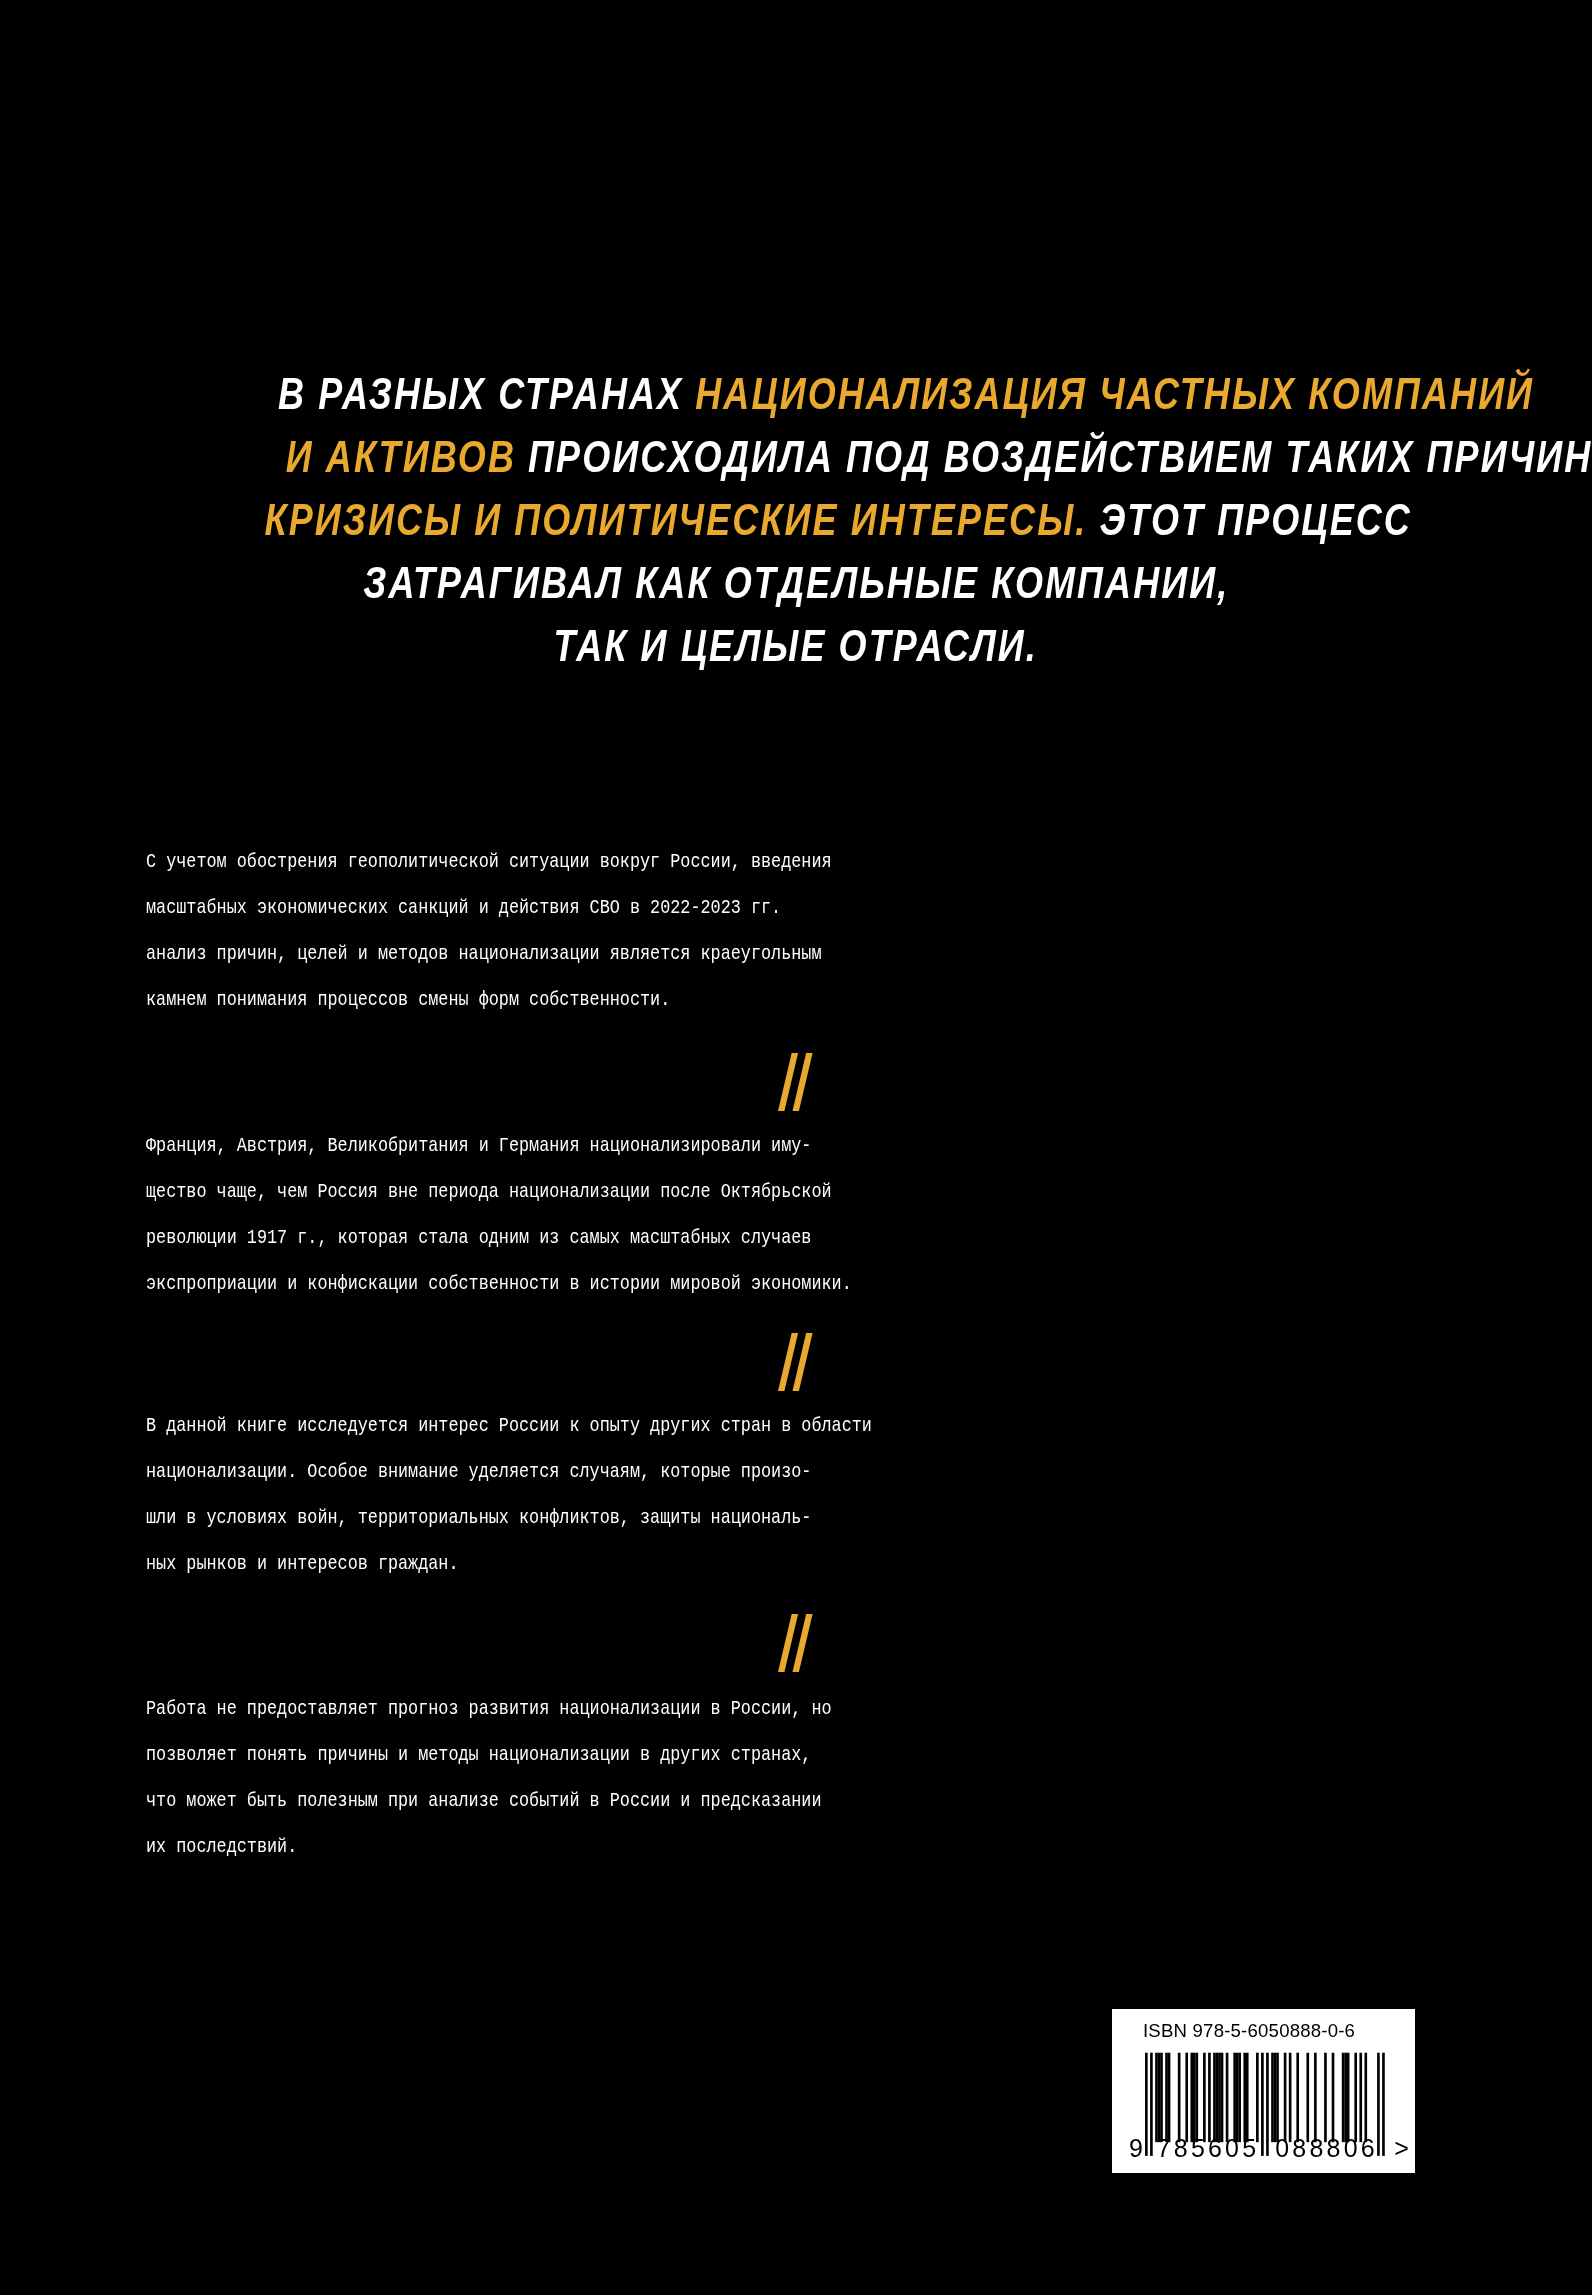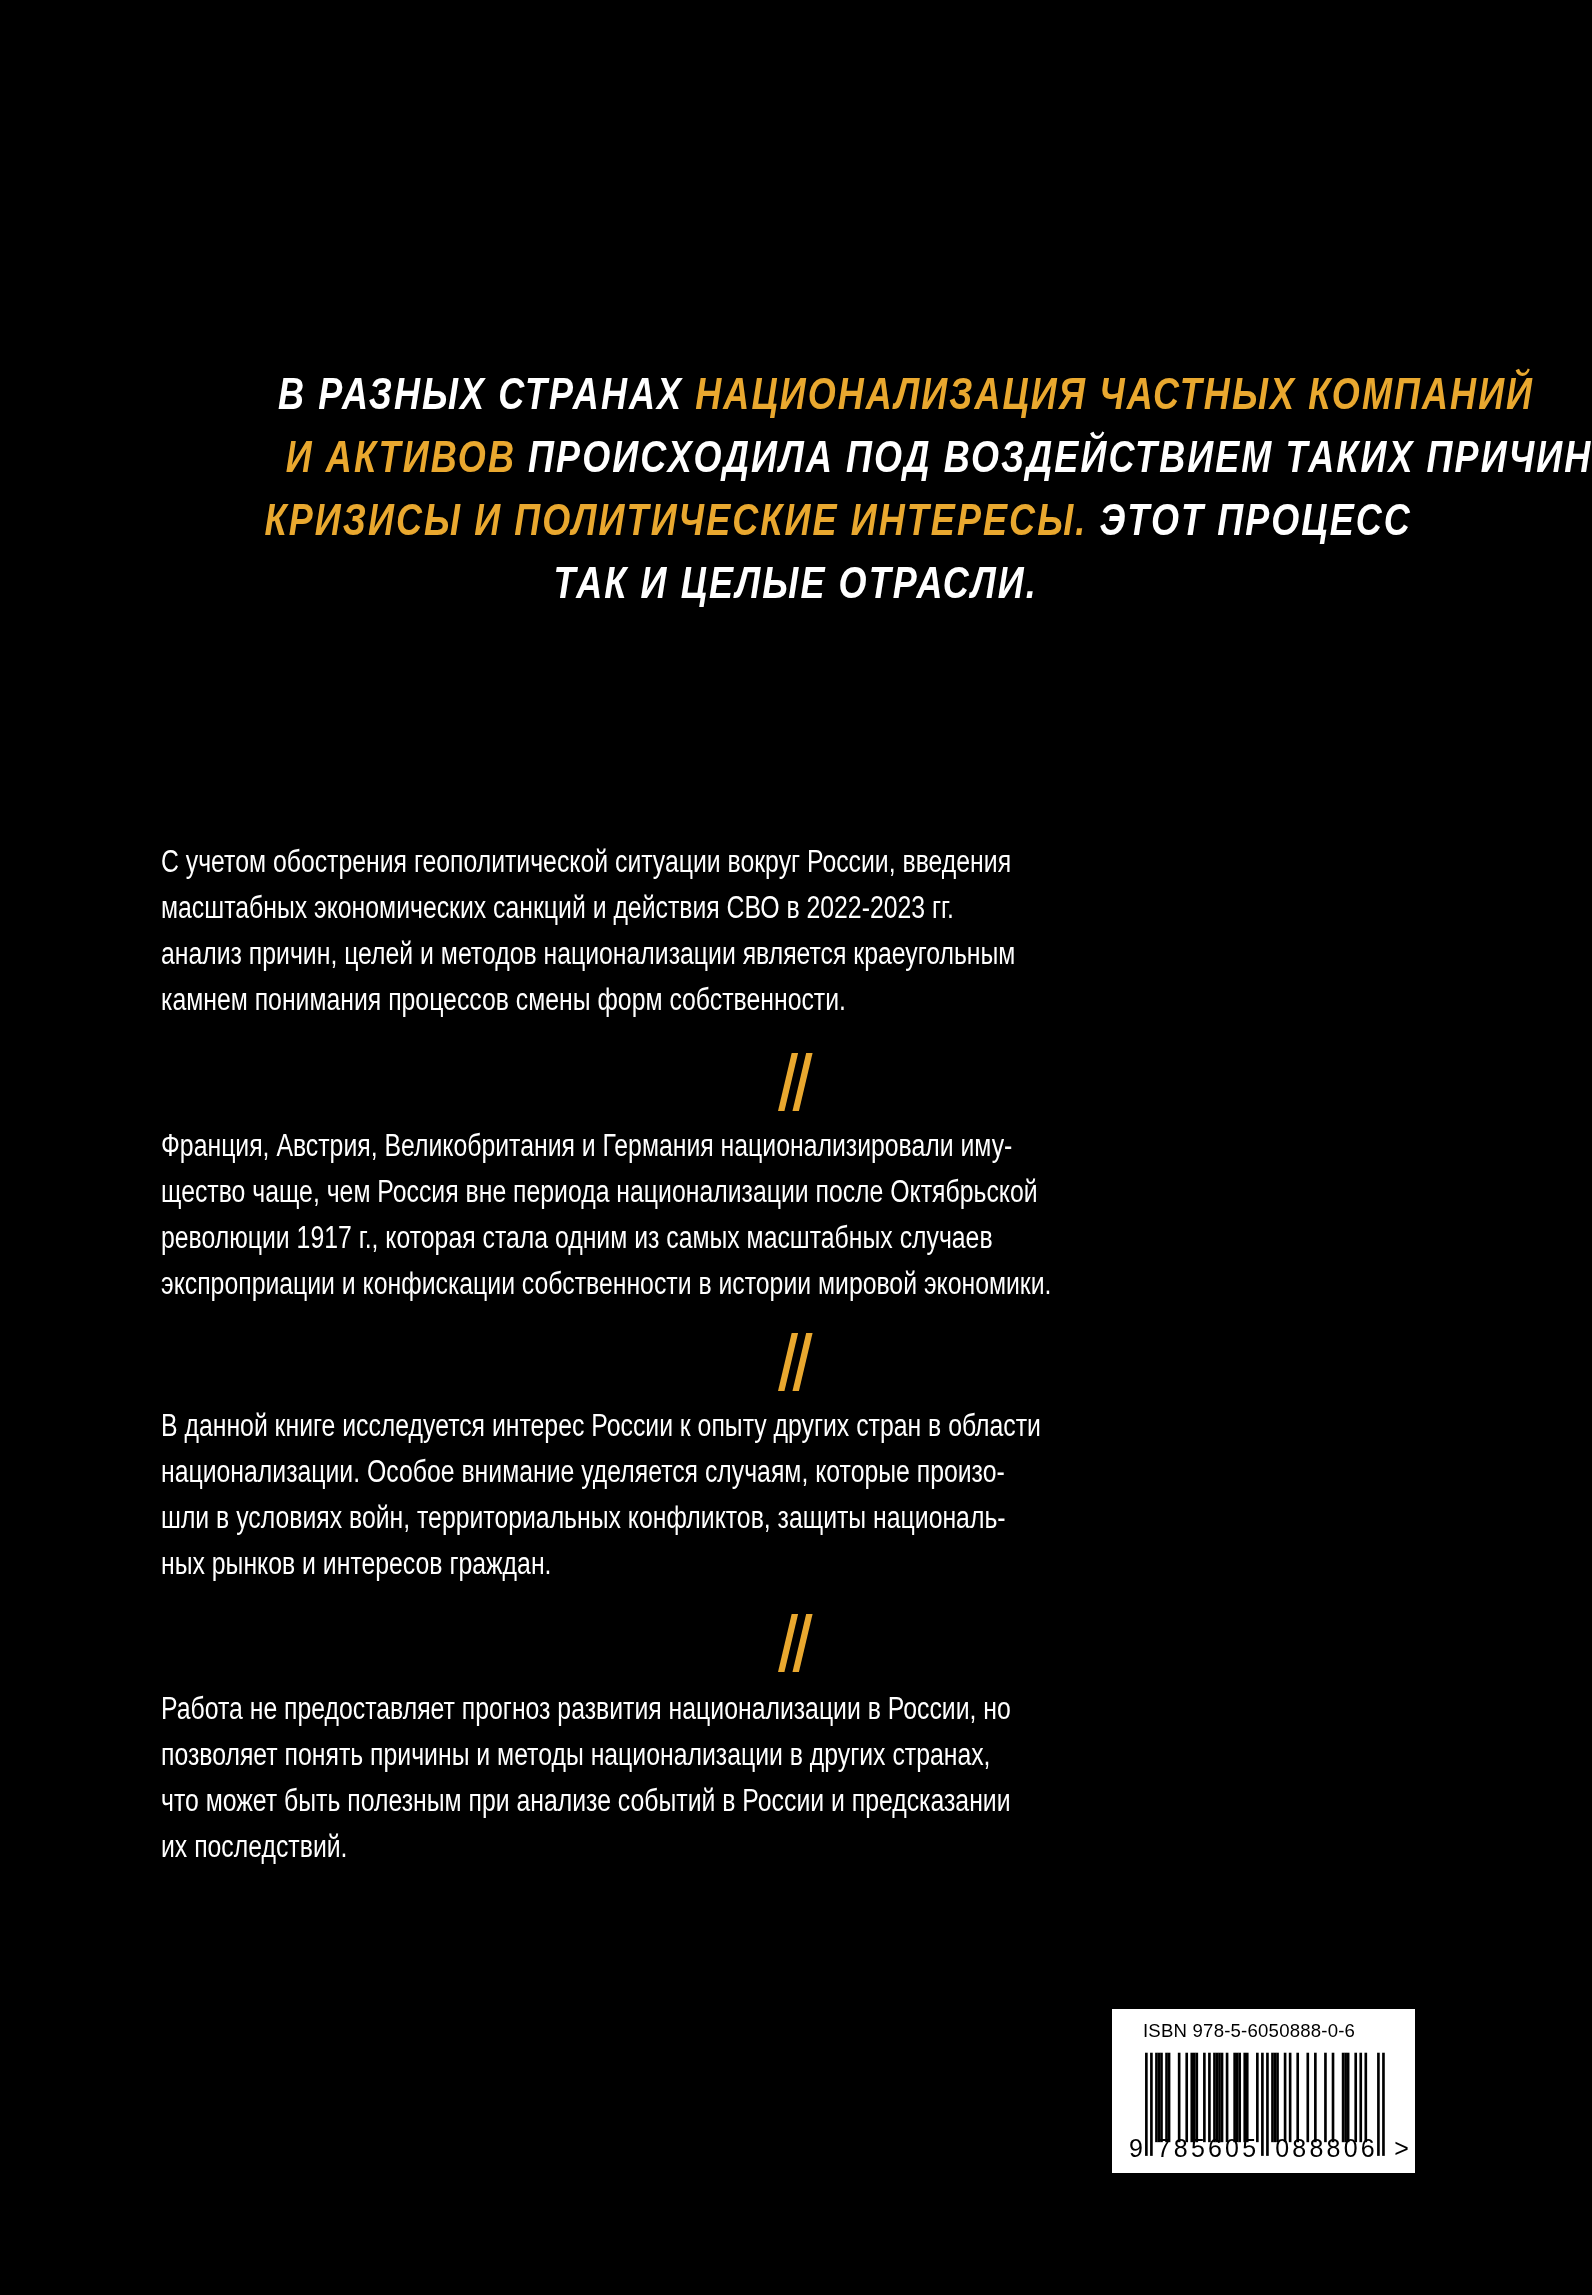--- a/index.html
+++ b/index.html
@@ -26,25 +26,25 @@
   .headline .line { display: block; white-space: nowrap; }
   .headline .line span.inner {
     display: inline-block;
     transform: scaleX(0.80);
     transform-origin: center;
   }
   .hl { color: #E9A82F; }
 
   .para {
     position: absolute;
-    left: 161px;
+    left: 146px;
     width: 1274px;
     color: #ffffff;
-    font-family: Liberation Sans, sans-serif;
-    font-size: 31px;
+    font-family: Liberation Mono, monospace;
+    font-size: 21px;
     line-height: 46px;
   }
   .para .pline {
     display: block;
     white-space: nowrap;
     transform-origin: left center;
   }
   .divider {
     position: absolute;
     left: 778px;
@@ -68,20 +68,21 @@
   }
   .isbn-svg { position: absolute; left: 0; top: 0; }
 </style>
 </head>
 <body>
 
 <div id="headline" class="headline">
     <div class="line"><span class="inner"><span>В РАЗНЫХ СТРАНАХ </span><span class="hl">НАЦИОНАЛИЗАЦИЯ ЧАСТНЫХ КОМПАНИЙ</span></span></div>
     <div class="line"><span class="inner"><span class="hl">И АКТИВОВ</span><span> ПРОИСХОДИЛА ПОД ВОЗДЕЙСТВИЕМ ТАКИХ ПРИЧИН,</span></span></div>
     <div class="line"><span class="inner"><span class="hl">КРИЗИСЫ И ПОЛИТИЧЕСКИЕ ИНТЕРЕСЫ.</span><span> ЭТОТ ПРОЦЕСС</span></span></div>
+    <div class="line"><span class="inner"><span>ЗАТРАГИВАЛ КАК ОТДЕЛЬНЫЕ КОМПАНИИ,</span></span></div>
     <div class="line"><span class="inner"><span>ТАК И ЦЕЛЫЕ ОТРАСЛИ.</span></span></div>
   </div>
 
 <div id="paragraphs">
     <div class="para" style="top: 839px;">
       <span class="pline" style="display: block; transform: scaleX(0.8); width: max-content;">С учетом обострения геополитической ситуации вокруг России, введения</span>
       <span class="pline" style="display: block; transform: scaleX(0.8); width: max-content;">масштабных экономических санкций и действия СВО в 2022-2023 гг.</span>
       <span class="pline" style="display: block; transform: scaleX(0.8); width: max-content;">анализ причин, целей и методов национализации является краеугольным</span>
       <span class="pline" style="display: block; transform: scaleX(0.8); width: max-content;">камнем понимания процессов смены форм собственности.</span>
     </div>

